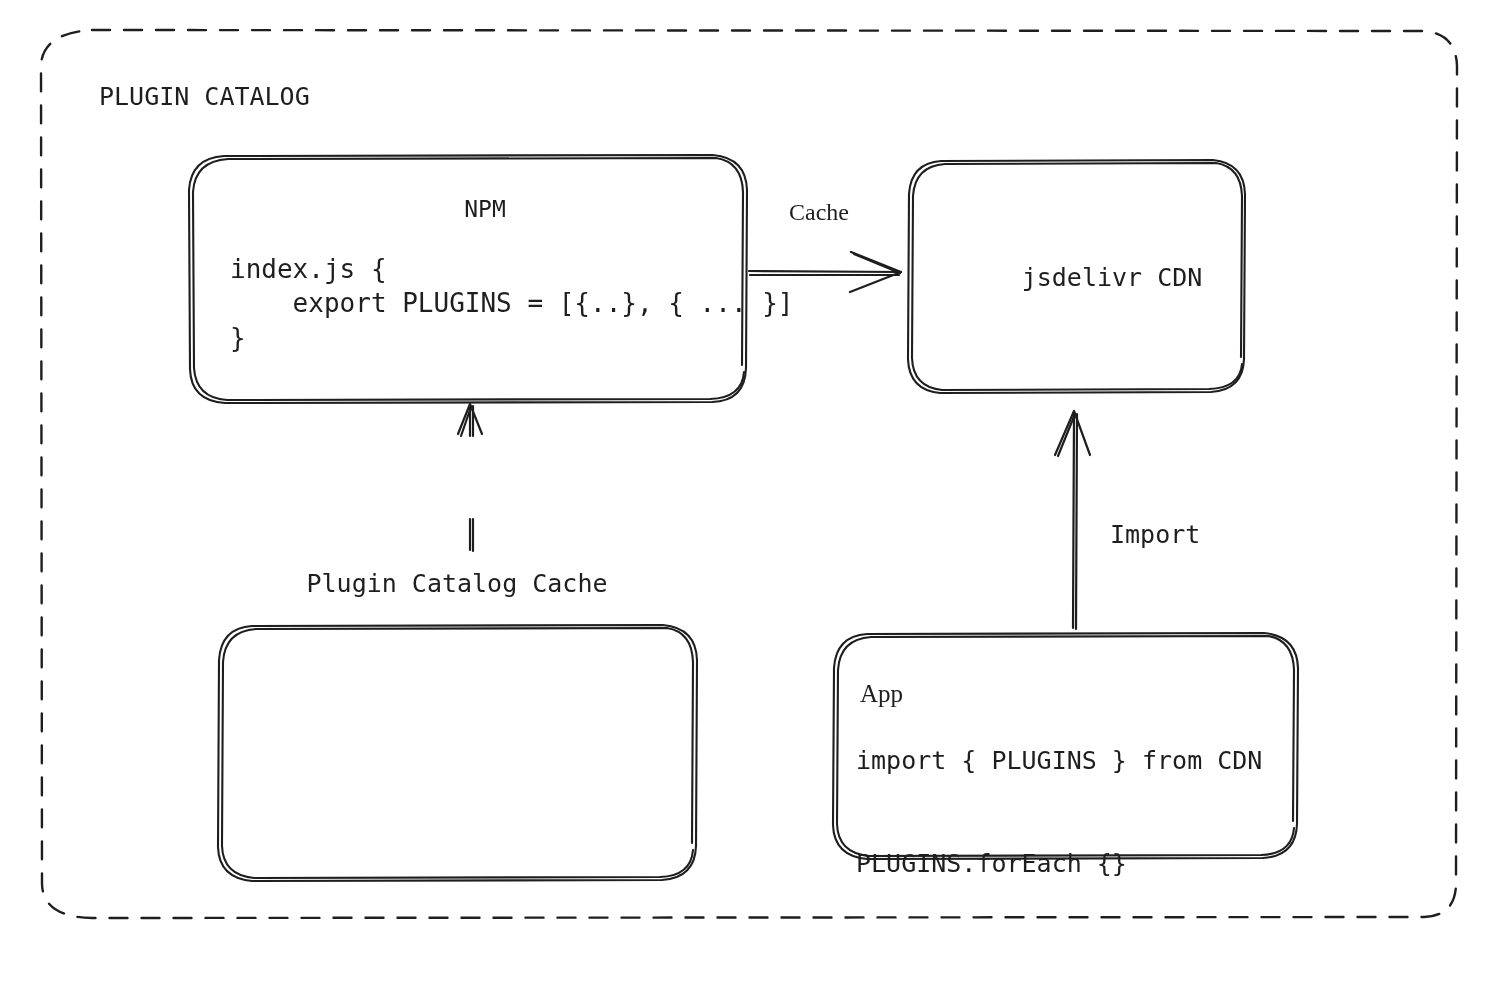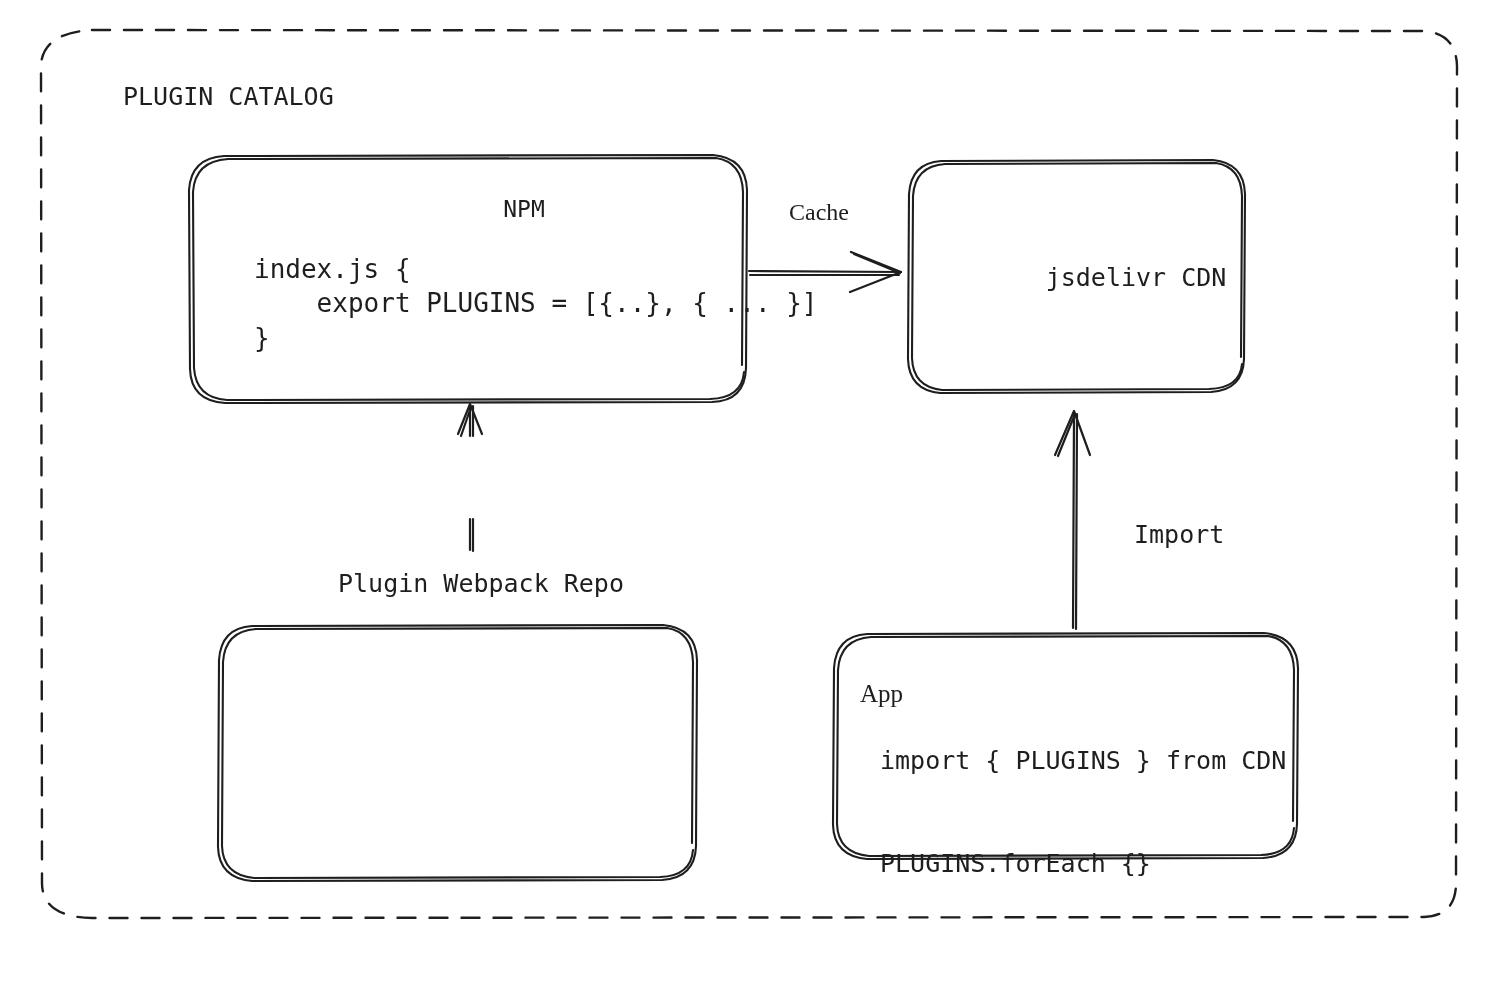--- a/index.html
+++ b/index.html
@@ -29,39 +29,38 @@
   }
   .txt {
     position: absolute;
     color: #1e1e1e;
     white-space: pre;
     line-height: 1.35;
     letter-spacing: 0px;
   }
   .mono {
     font-family: "DejaVu Sans Mono", monospace;
-    margin-left: 24px;
   }
   .sans {
     font-family: Liberation Serif, serif;
   }
   .ctr {
     text-align: center;
   }
 
   
   #group-title {
     left: 99px;
     top: 80px;
     font-size: 25px;
   }
 
   
   #npm-title {
-    left: 194px;
+    left: 179px;
     top: 194px;
     width: 612px;
     font-size: 23px;
   }
   #npm-code {
     left: 230px;
     top: 252px;
     font-size: 26px;
     line-height: 1.32;
   }
@@ -198,21 +197,21 @@
 
   <div class="txt mono" id="npm-code">index.js {
     export PLUGINS = [{..}, { ... }]
 }</div>
 
   <div class="txt mono ctr" id="cdn-title">jsdelivr CDN</div>
 
   <div class="txt sans" id="cache-label">Cache</div>
 
 
-  <div class="txt mono ctr" id="repo-label">Plugin Webpack Repo</div>
+  <div class="txt mono ctr" id="repo-label">Plugin Catalog Cache</div>
 
 
   <div class="txt mono" id="import-label">Import</div>
 
   <div class="txt sans" id="app-title">App</div>
 
   <div class="txt mono" id="app-code">import { PLUGINS } from CDN
 
 PLUGINS.forEach {}</div>
 

